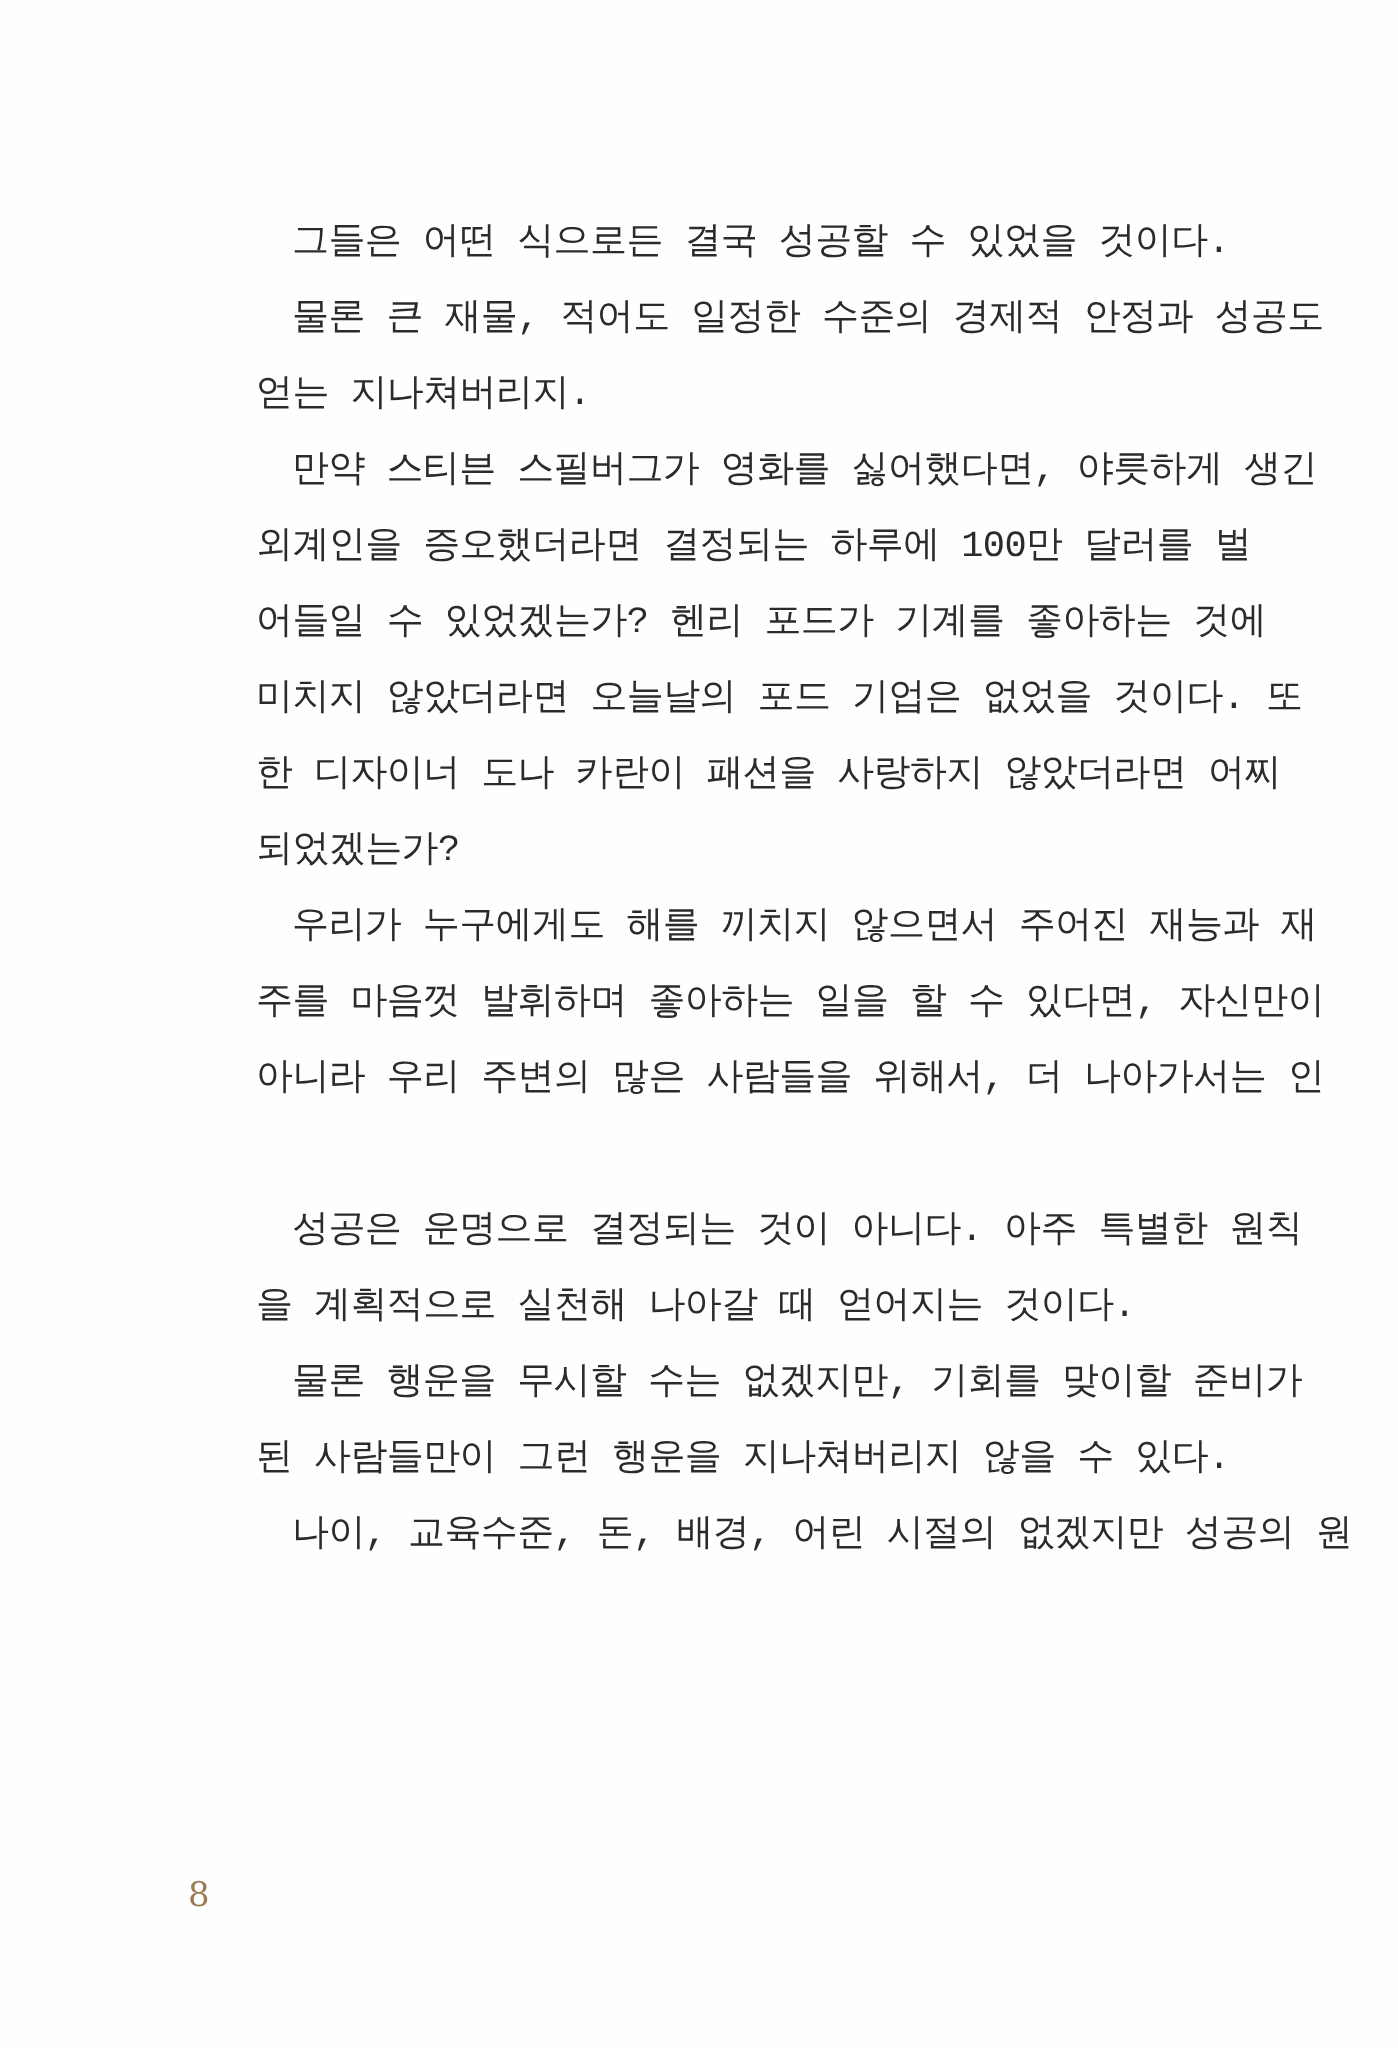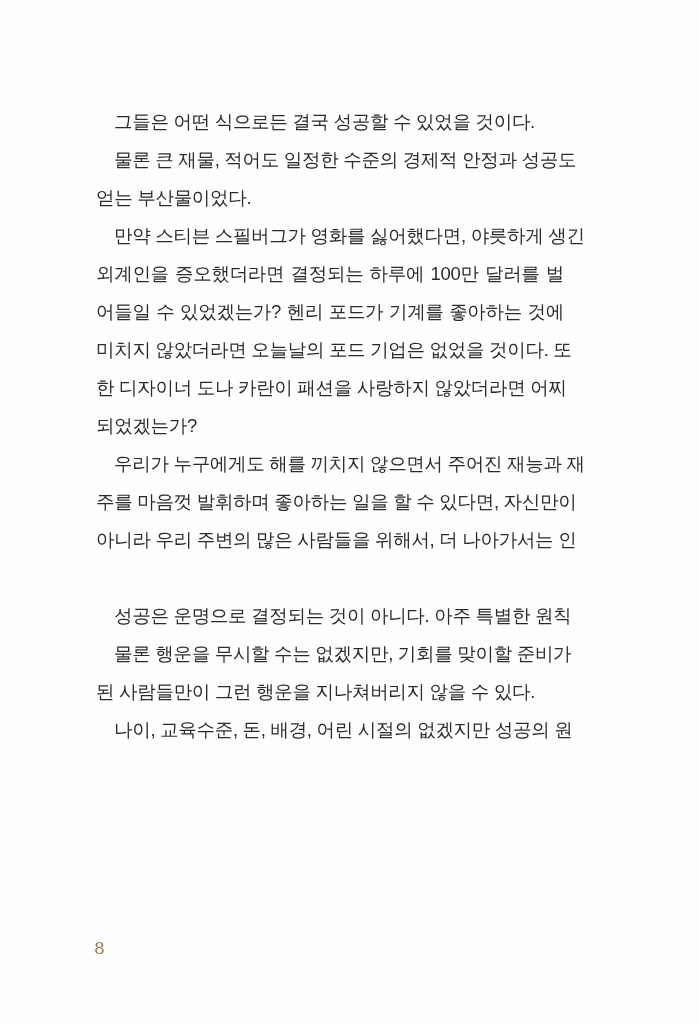--- a/index.html
+++ b/index.html
@@ -1,60 +1,62 @@
 <!DOCTYPE html>
 <html><head>
 <meta charset="utf-8">
 <style>
   html, body { margin: 0; padding: 0; background: #ffffff; }
   body { width: 699px; height: 1024px; position: relative; overflow: hidden; }
   .page { position: absolute; left: 0; top: 0; width: 699px; height: 1024px; background: #fefefe; }
   .text-block { position: absolute; left: 96px; width: 468px; top: 107px; }
   .line {
     height: 38px; line-height: 30px;
-    font-family: Liberation Sans, sans-serif;
+    font-family: Liberation Mono, monospace;
     font-size: 18.5px; color: #2b2b2b;
     white-space: nowrap; text-align: justify; text-align-last: justify;
     letter-spacing: -0.3px;
+    margin-left: 32px;
   }
   .line.last { text-align-last: left; }
   .line.indent { padding-left: 18px; }
   .blank { height: 38px; }
   .hanja { font-size: 8px; color: #8b6a42; vertical-align: 6px; margin: 0 1px; }
   .page-number {
     position: absolute; left: 94px; top: 938px;
     font-family: "DejaVu Serif", "Liberation Serif", serif;
     font-size: 17px; color: #9c7a52;
   }
 </style>
 </head>
 <body>
 
 <div class="page">
   <div class="text-block">
 
     <div class="line indent last">그들은 어떤 식으로든 결국 성공할 수 있었을 것이다.</div>
 
     <div class="line indent">물론 큰 재물, 적어도 일정한 수준의 경제적 안정과 성공도</div>
-    <div class="line last">얻는 부산물이었다.</div>
+    <div class="line last">얻는 지나쳐버리지.</div>
 
     <div class="line indent">만약 스티븐 스필버그가 영화를 싫어했다면, 야릇하게 생긴</div>
     <div class="line">외계인을 증오했더라면 결정되는 하루에 100만 달러를 벌</div>
     <div class="line">어들일 수 있었겠는가? 헨리 포드가 기계를 좋아하는 것에</div>
     <div class="line">미치지 않았더라면 오늘날의 포드 기업은 없었을 것이다. 또</div>
     <div class="line">한 디자이너 도나 카란이 패션을 사랑하지 않았더라면 어찌</div>
     <div class="line last">되었겠는가?</div>
 
     <div class="line indent">우리가 누구에게도 해를 끼치지 않으면서 주어진 재능과 재</div>
     <div class="line">주를 마음껏 발휘하며 좋아하는 일을 할 수 있다면, 자신만이</div>
     <div class="line">아니라 우리 주변의 많은 사람들을 위해서, 더 나아가서는 인</div>
 
     <div class="blank"></div>
 
     <div class="line indent">성공은 운명으로 결정되는 것이 아니다. 아주 특별한 원칙</div>
+    <div class="line last">을 계획적으로 실천해 나아갈 때 얻어지는 것이다.</div>
 
     <div class="line indent">물론 행운을 무시할 수는 없겠지만, 기회를 맞이할 준비가</div>
     <div class="line last">된 사람들만이 그런 행운을 지나쳐버리지 않을 수 있다.</div>
 
     <div class="line indent">나이, 교육수준, 돈, 배경, 어린 시절의 없겠지만 성공의 원</div>
   </div>
 
   <div class="page-number">8</div>
 </div>
 

